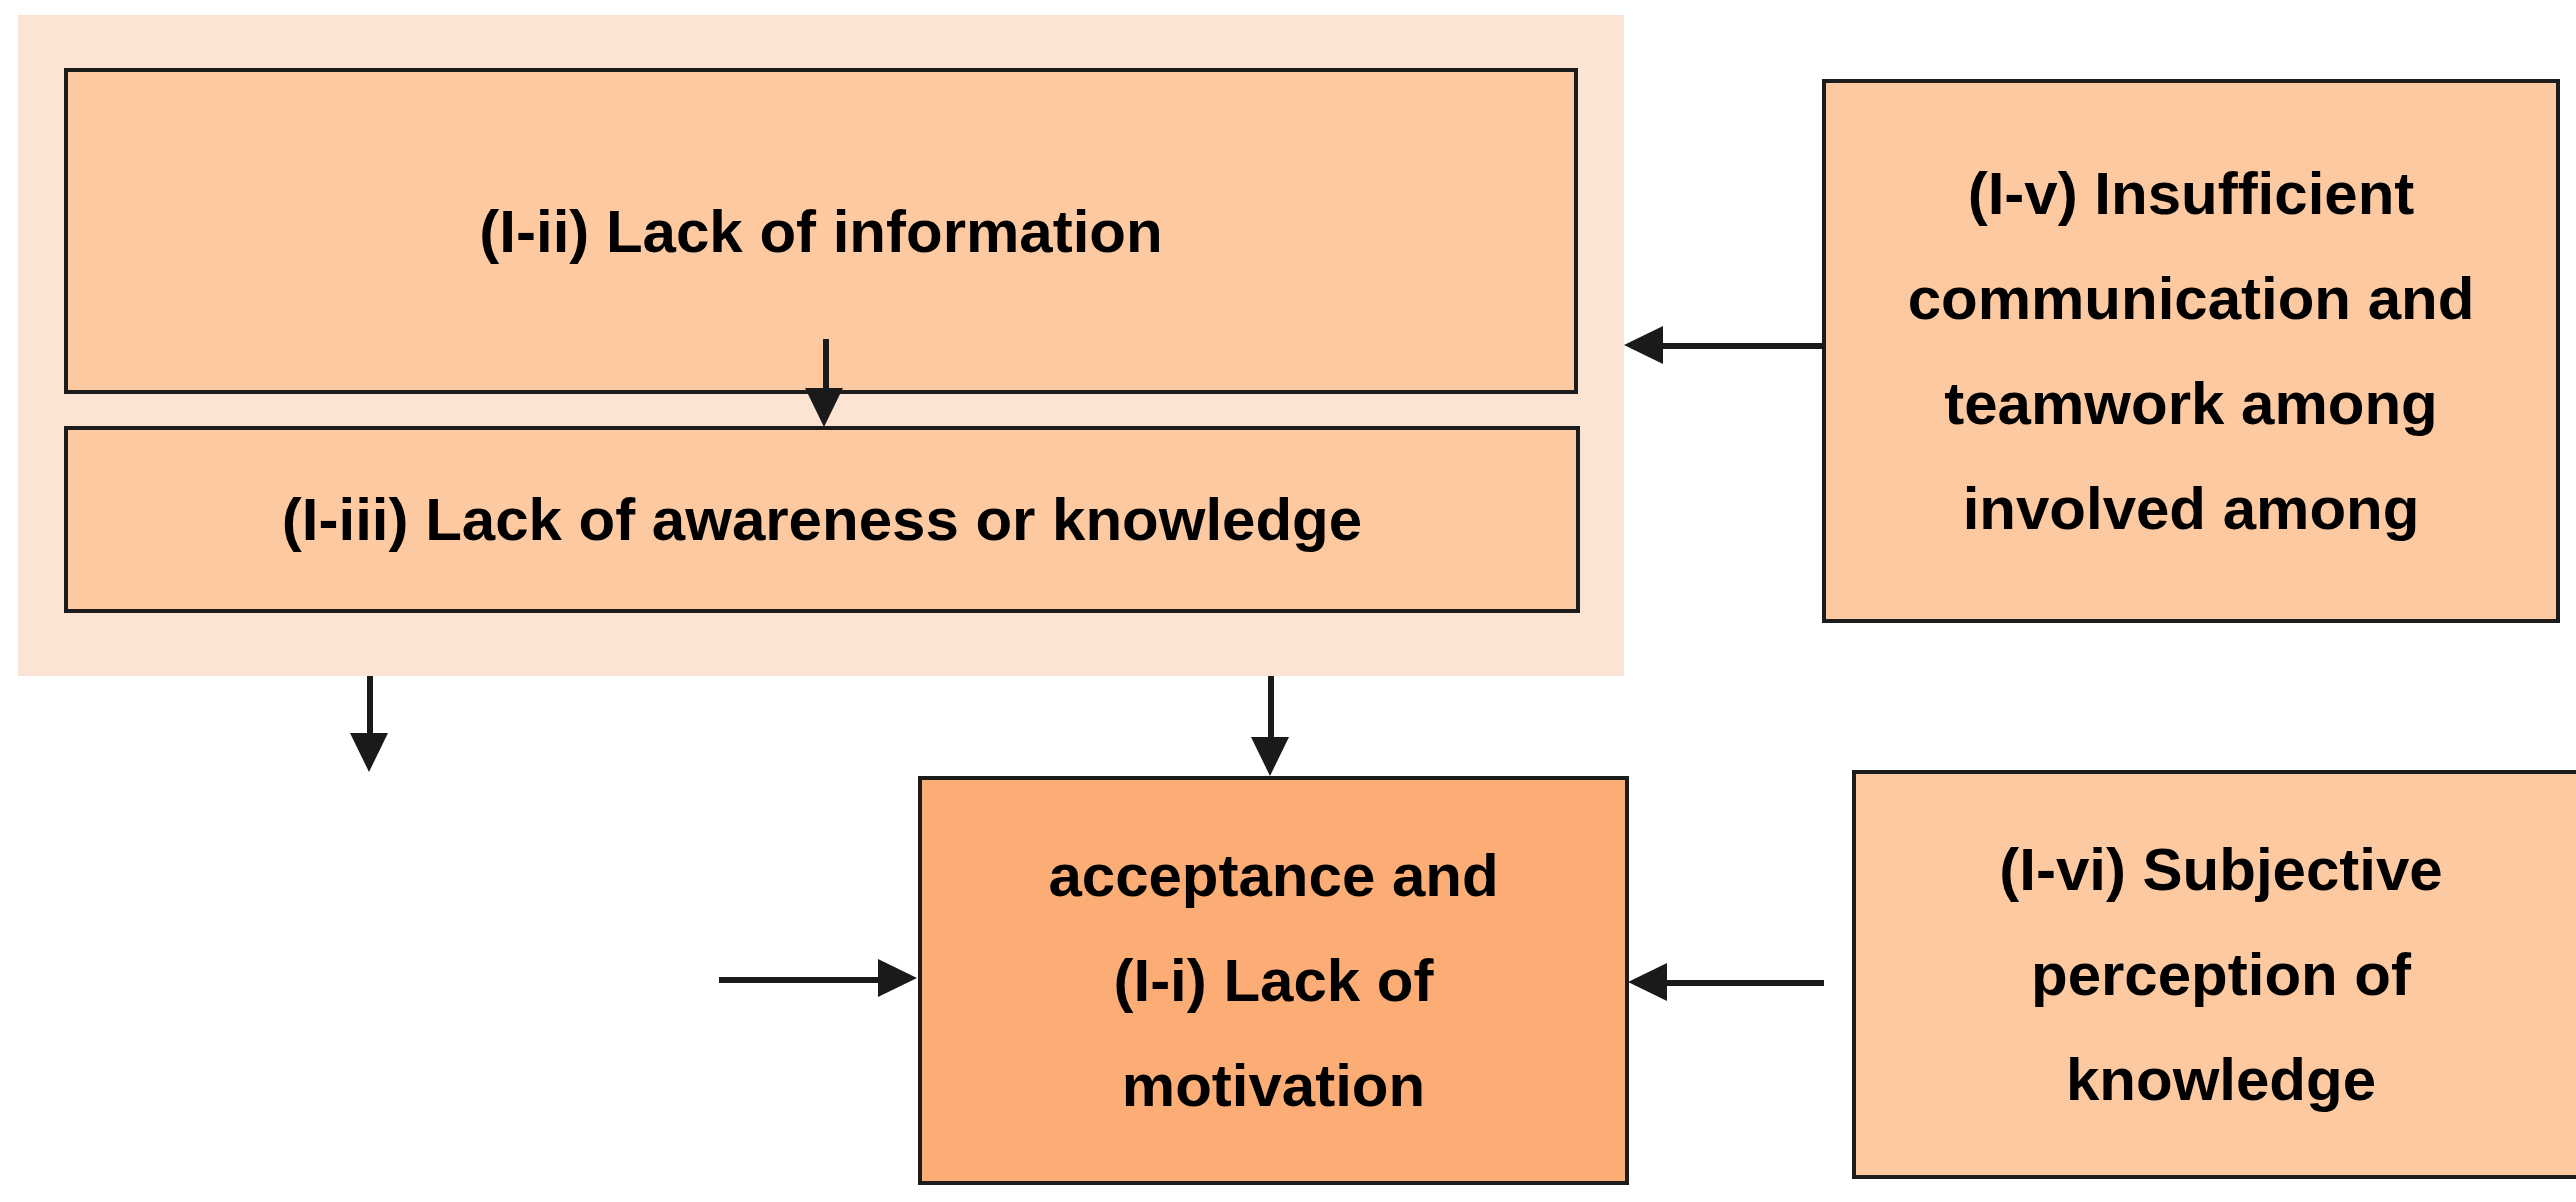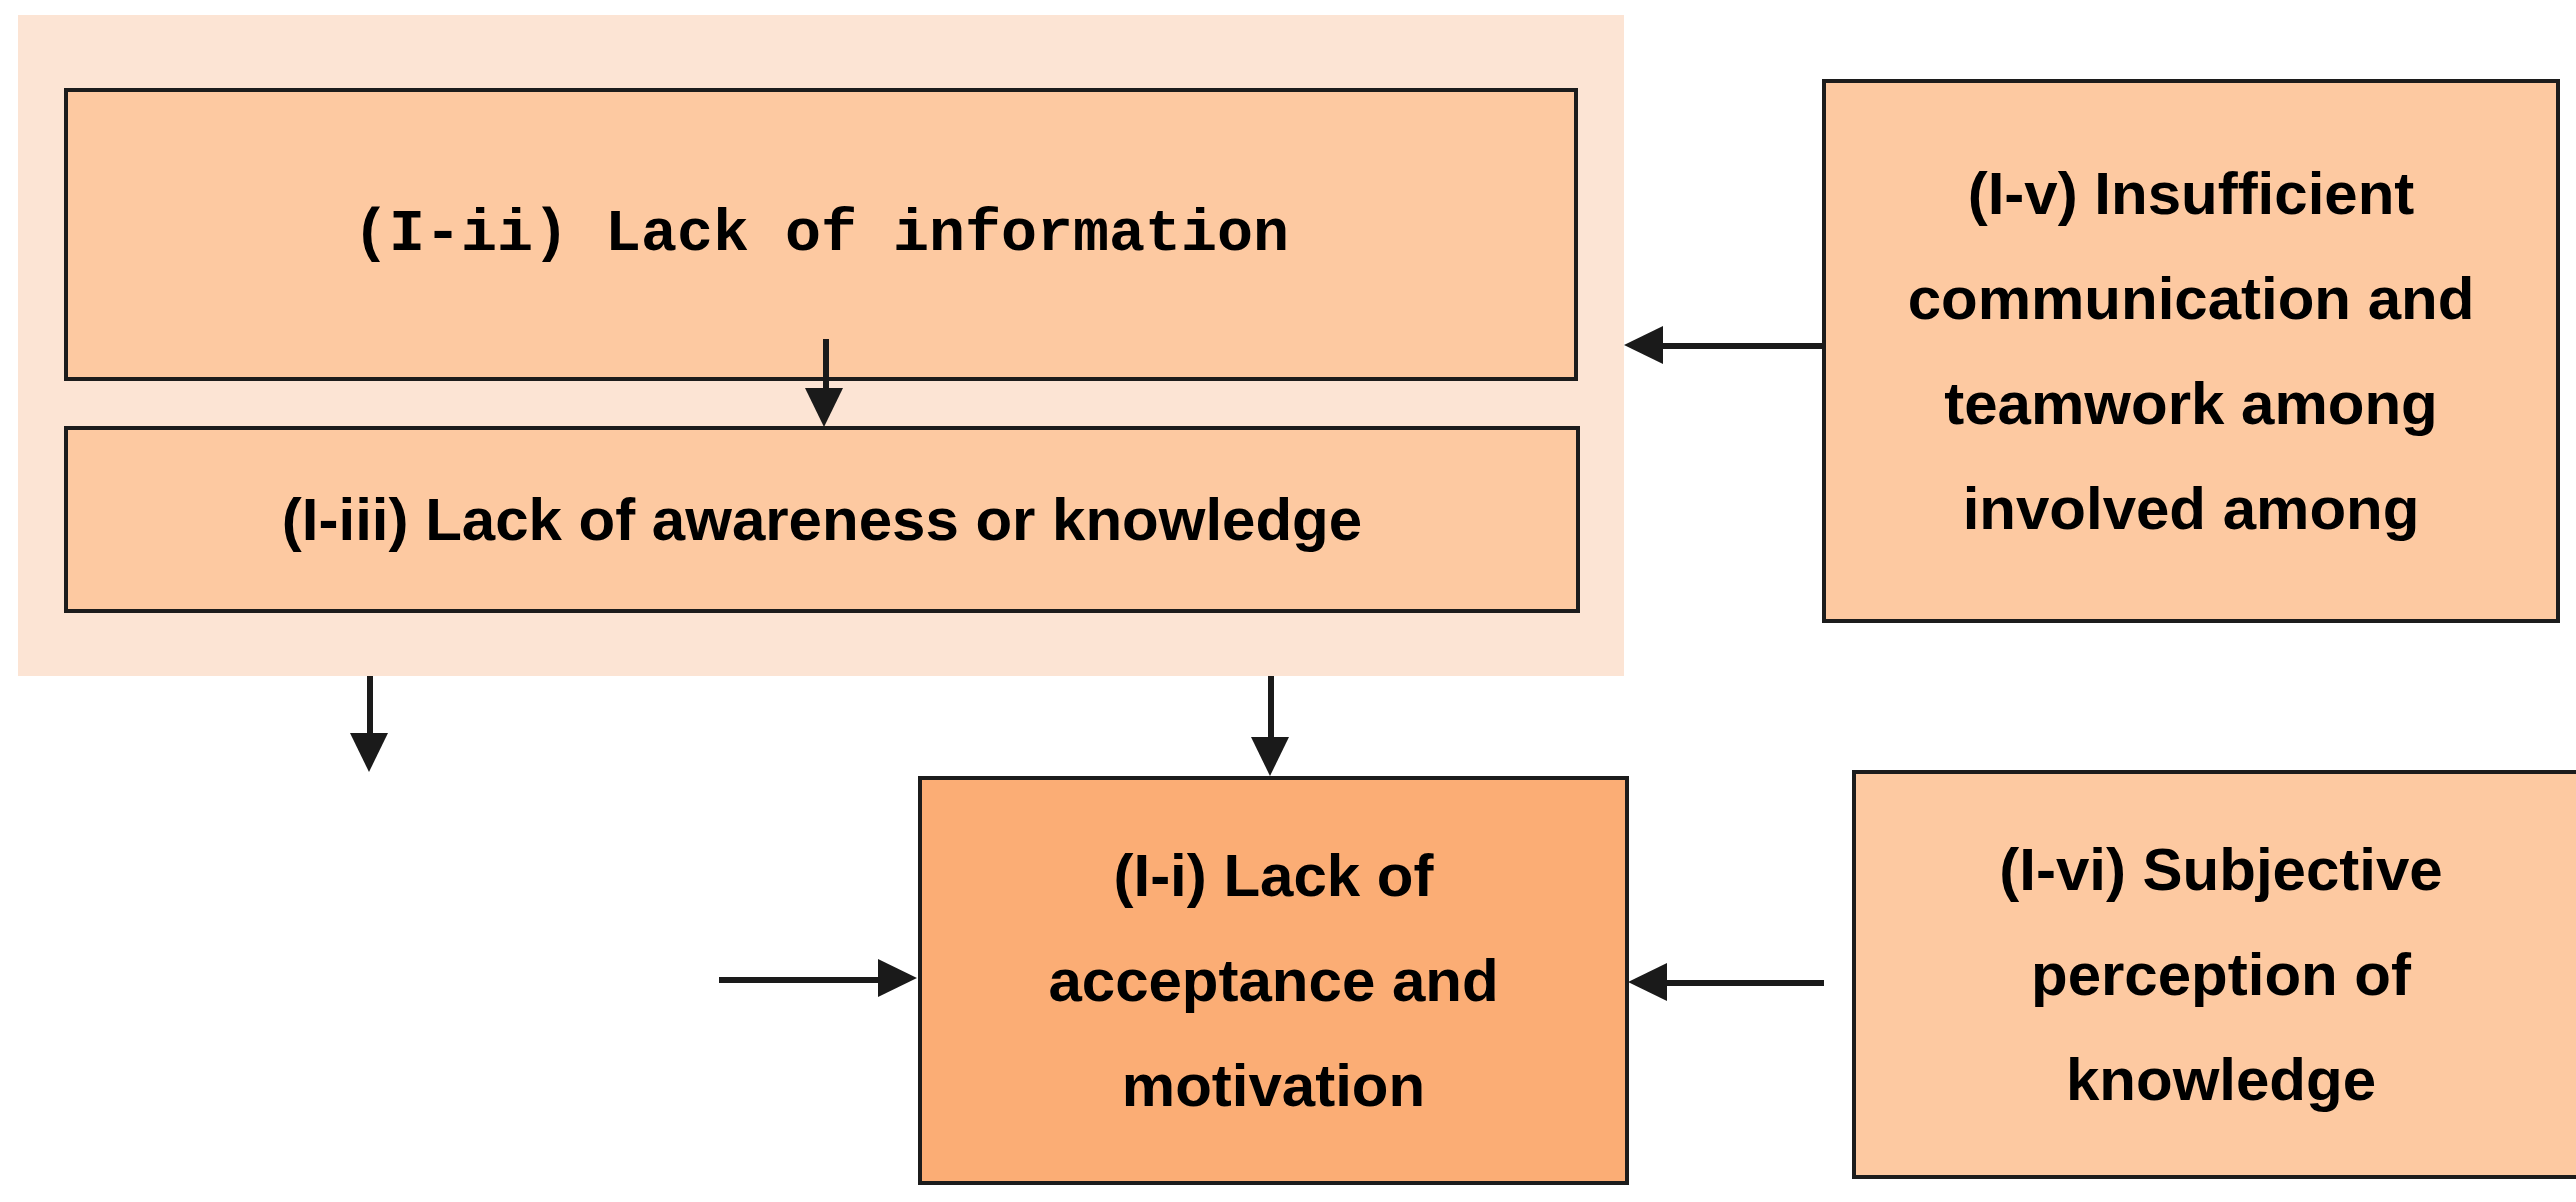--- a/index.html
+++ b/index.html
@@ -47,39 +47,39 @@
   .head.left{border-top:19.6px solid transparent;border-bottom:19.6px solid transparent;border-right:39px solid var(--c-arrow);}
   .head.right{border-top:19.6px solid transparent;border-bottom:19.6px solid transparent;border-left:39px solid var(--c-arrow);}
 </style>
 </head>
 <body>
 
 <div class="stage">
 
   <div class="group-container" style="left:18px;top:14.7px;width:1606px;height:661px;"></div>
 
-  <div class="box single" style="left:64px;top:88px;width:1514px;height:293px;font-family:Liberation Mono, monospace;">
+  <div class="box single" style="left:64px;top:68px;width:1514px;height:326px;">
     <span class="line">(I-ii) Lack of information</span>
   </div>
 
   <div class="box single" style="left:64px;top:426px;width:1516px;height:187px;">
     <span class="line">(I-iii) Lack of awareness or knowledge</span>
   </div>
 
   <div class="box" style="left:1822px;top:79px;width:738px;height:544px;">
     <span class="line">(I-v) Insufficient</span>
     <span class="line">communication and</span>
     <span class="line">teamwork among</span>
     <span class="line">involved among</span>
   </div>
 
 
   <div class="box highlight" style="left:918px;top:776px;width:711px;height:409px;">
+    <span class="line">acceptance and</span>
     <span class="line">(I-i) Lack of</span>
-    <span class="line">acceptance and</span>
     <span class="line">motivation</span>
   </div>
 
   <div class="box" style="left:1824px;top:770px;width:738px;height:409px;margin-left:28px;">
     <span class="line">(I-vi) Subjective</span>
     <span class="line">perception of</span>
     <span class="line">knowledge</span>
   </div>
 
   <div>

